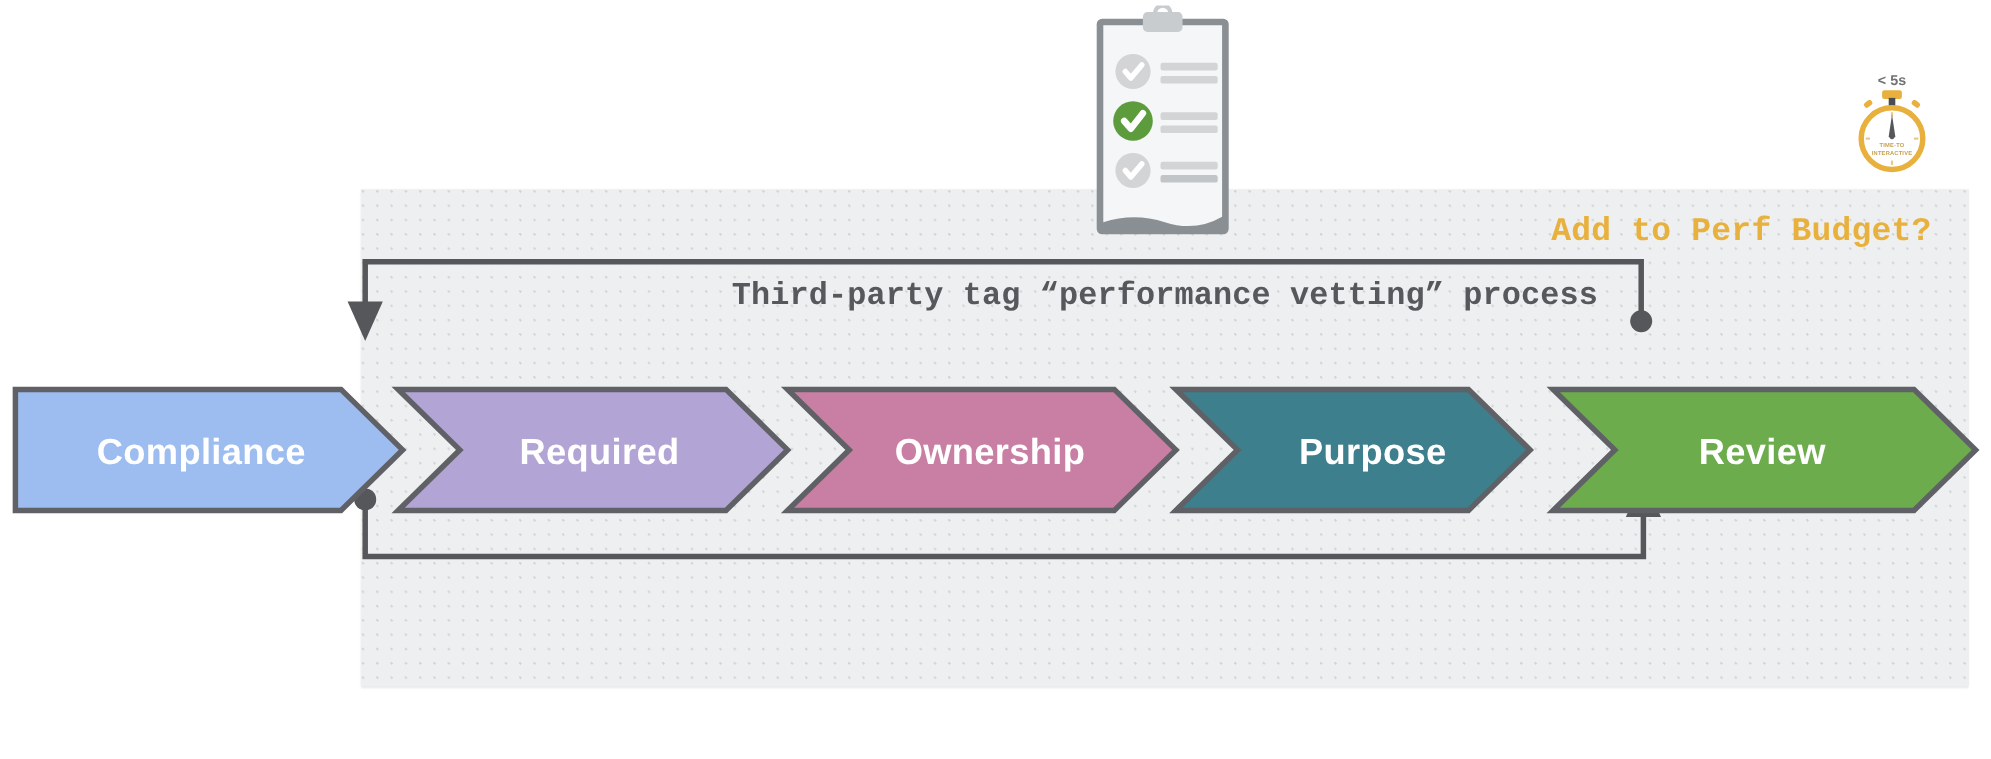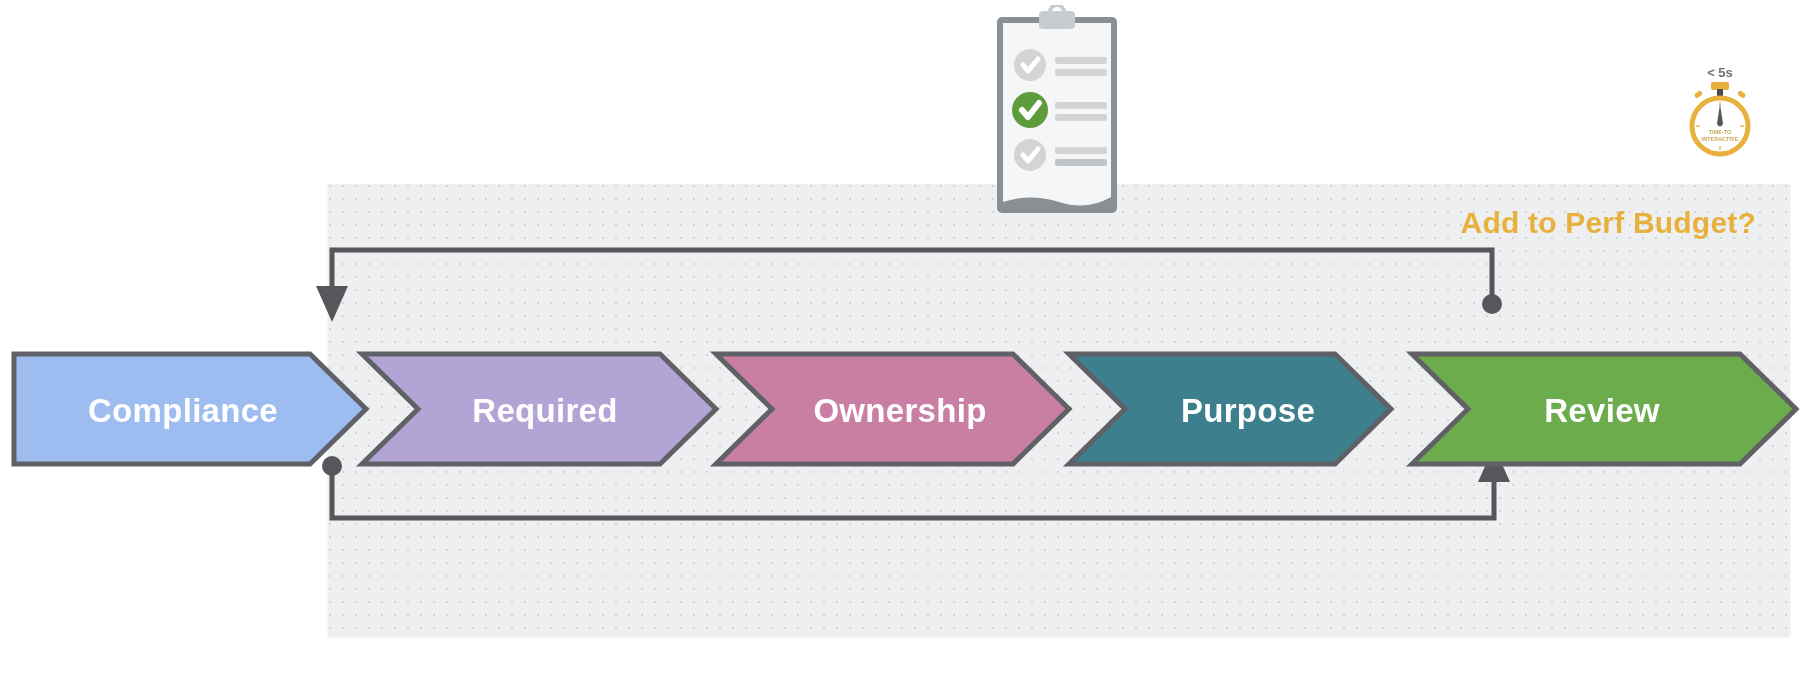--- a/index.html
+++ b/index.html
@@ -14,28 +14,29 @@
     position: relative;
     width: 1810px;
     height: 690px;
     background: #ffffff;
   }
 
   
   #panel {
     position: absolute;
     left: 328px;
-    top: 184px;
+    top: 172px;
     width: 1462px;
     height: 452px;
     background: #eeeff0;
     background-image:
       radial-gradient(circle at 2px 2px, rgba(150,155,162,0.30) 1.1px, transparent 1.2px);
     background-size: 13px 13px;
     box-shadow: 0 1px 2px rgba(0,0,0,0.10);
+    font-family: Liberation Mono, monospace;
   }
 
   
   #perf-budget-label {
     position: absolute;
     right: 34px;
     top: 22px;
     font-size: 30px;
     font-weight: bold;
     letter-spacing: 0.2px;
@@ -117,20 +118,21 @@
 </style>
 </head>
 <body>
 
 <div id="stage">
 
   <div id="panel" style="background: radial-gradient(circle at 2px 2px, rgba(150, 155, 162, 0.3) 1.1px, transparent 1.2px) 0% 0% / 13px 13px rgb(238, 239, 240);">
 
     <div id="perf-budget-label" style="color: rgb(232, 177, 62);">Add to Perf Budget?</div>
 
+    <div id="process-title" style="color: rgb(86, 88, 92);">Third-party tag “performance vetting” process</div>
 
     <svg id="loops" viewBox="0 0 1462 452">
 
       <g>
         <path d="M 1164 118 L 1164 66 L 4 66 L 4 106" fill="none" stroke="#55575b" stroke-width="5" stroke-linecap="butt" stroke-linejoin="miter"></path>
         <path d="M 4 138 L -12 102 L 20 102 Z" fill="#55575b"></path>
         <circle cx="1164" cy="120" r="10" fill="#55575b"></circle>
       </g>
 
       <g>

